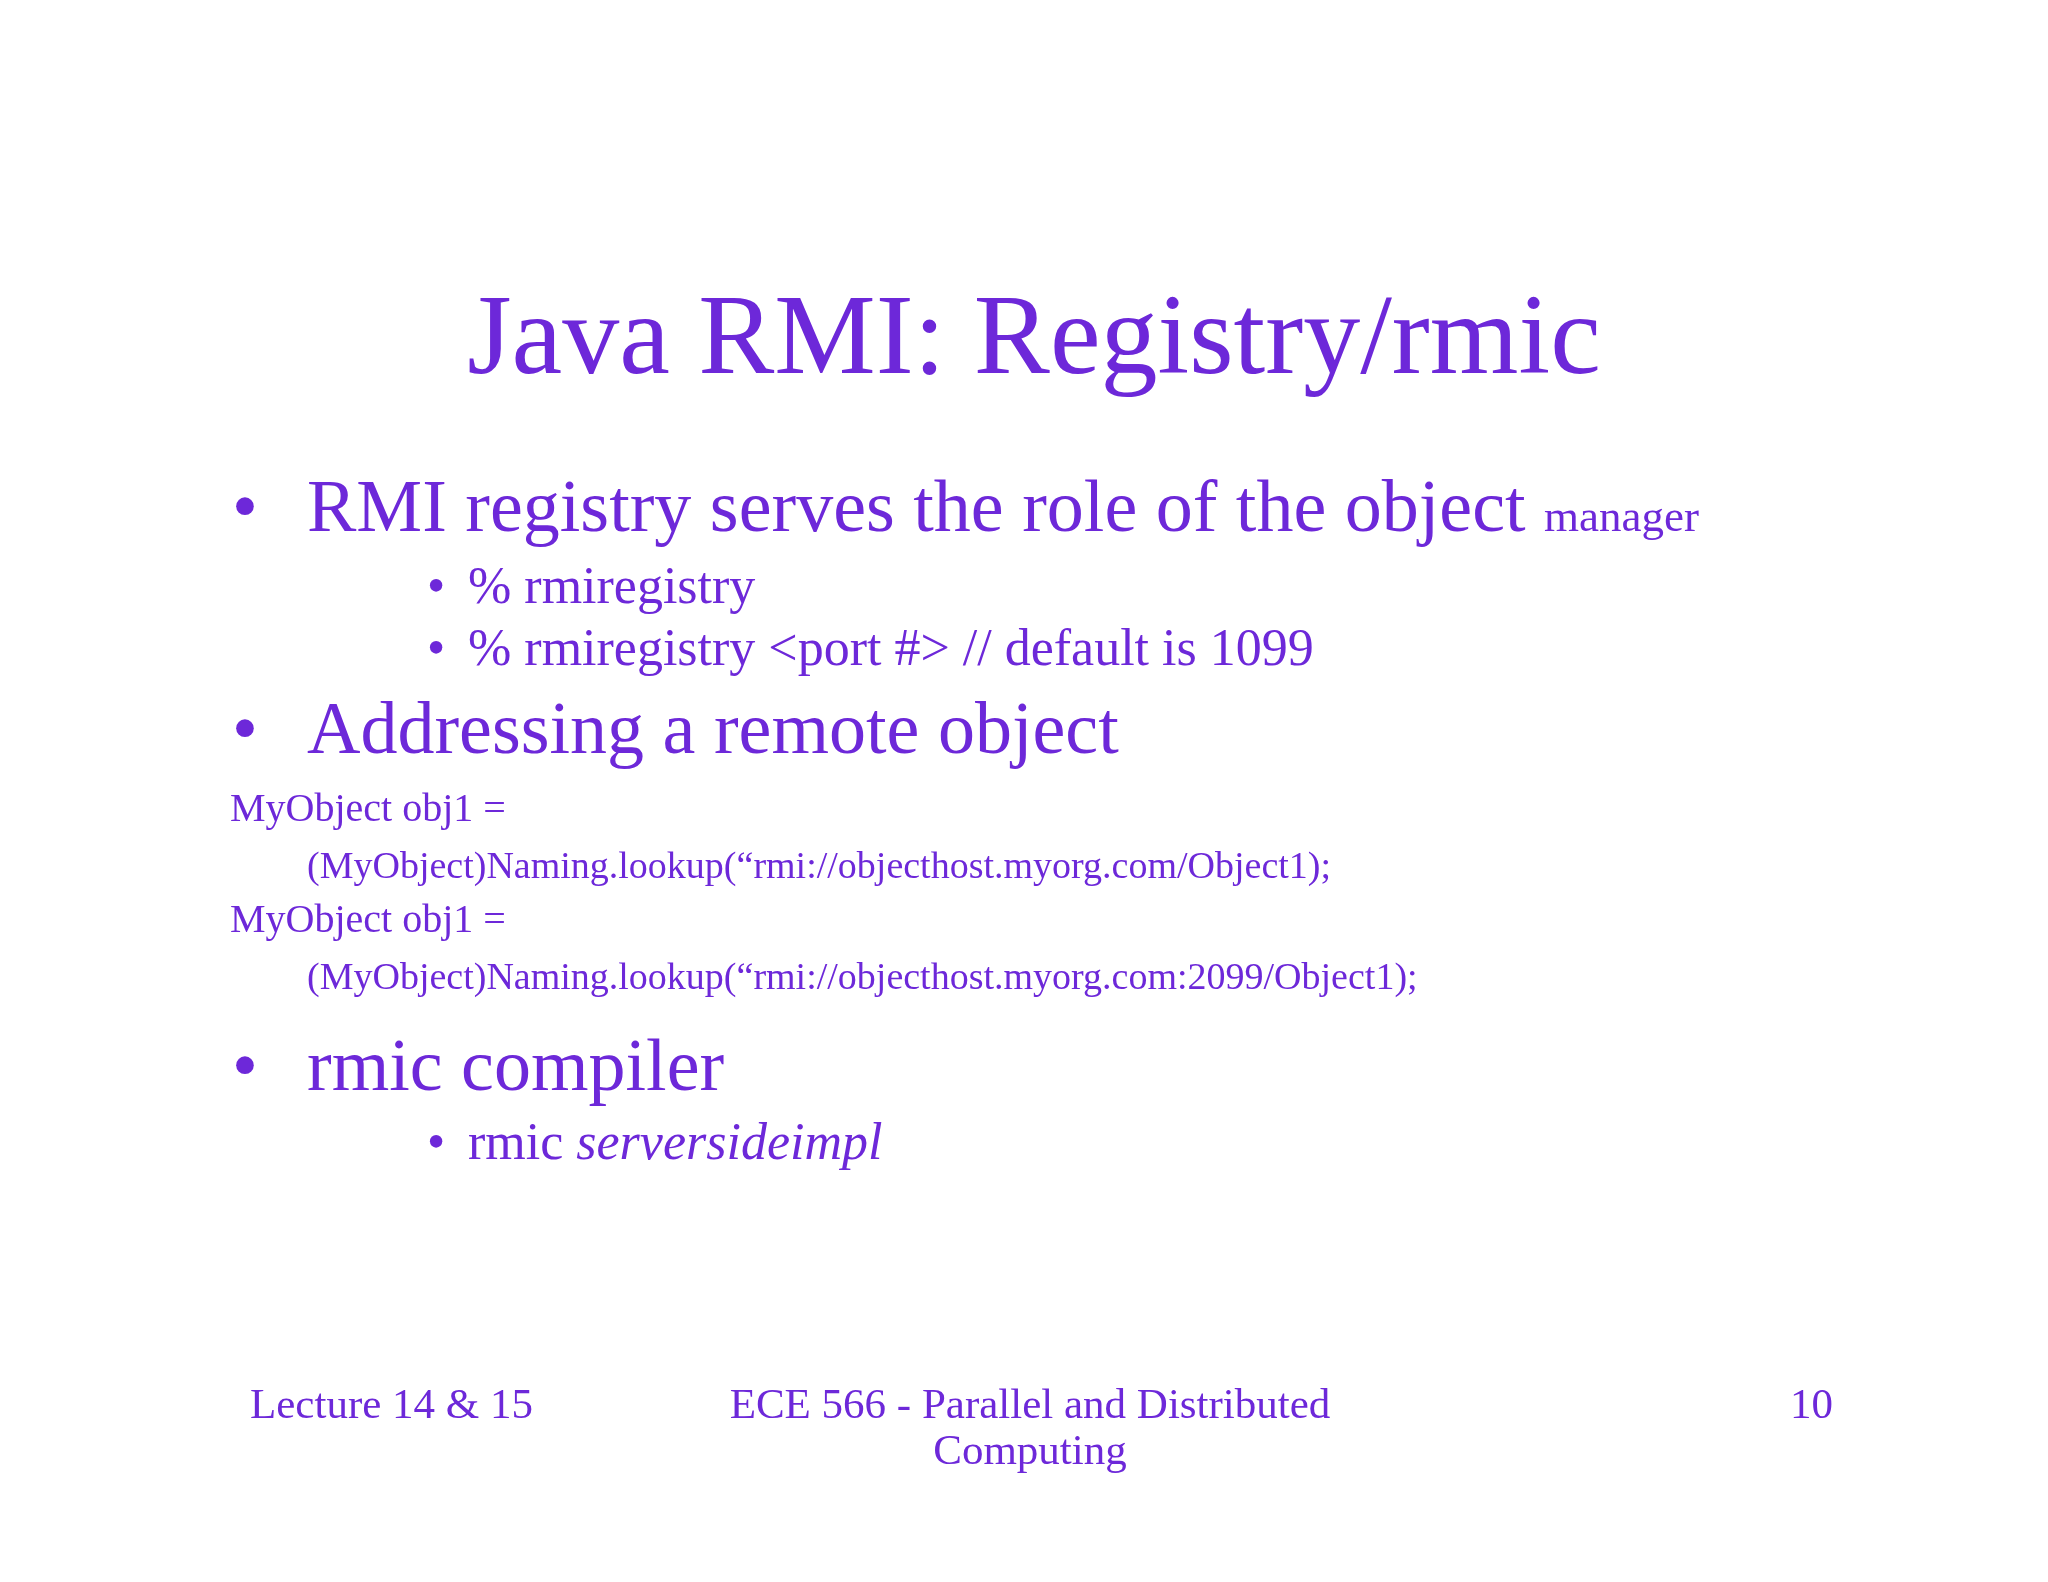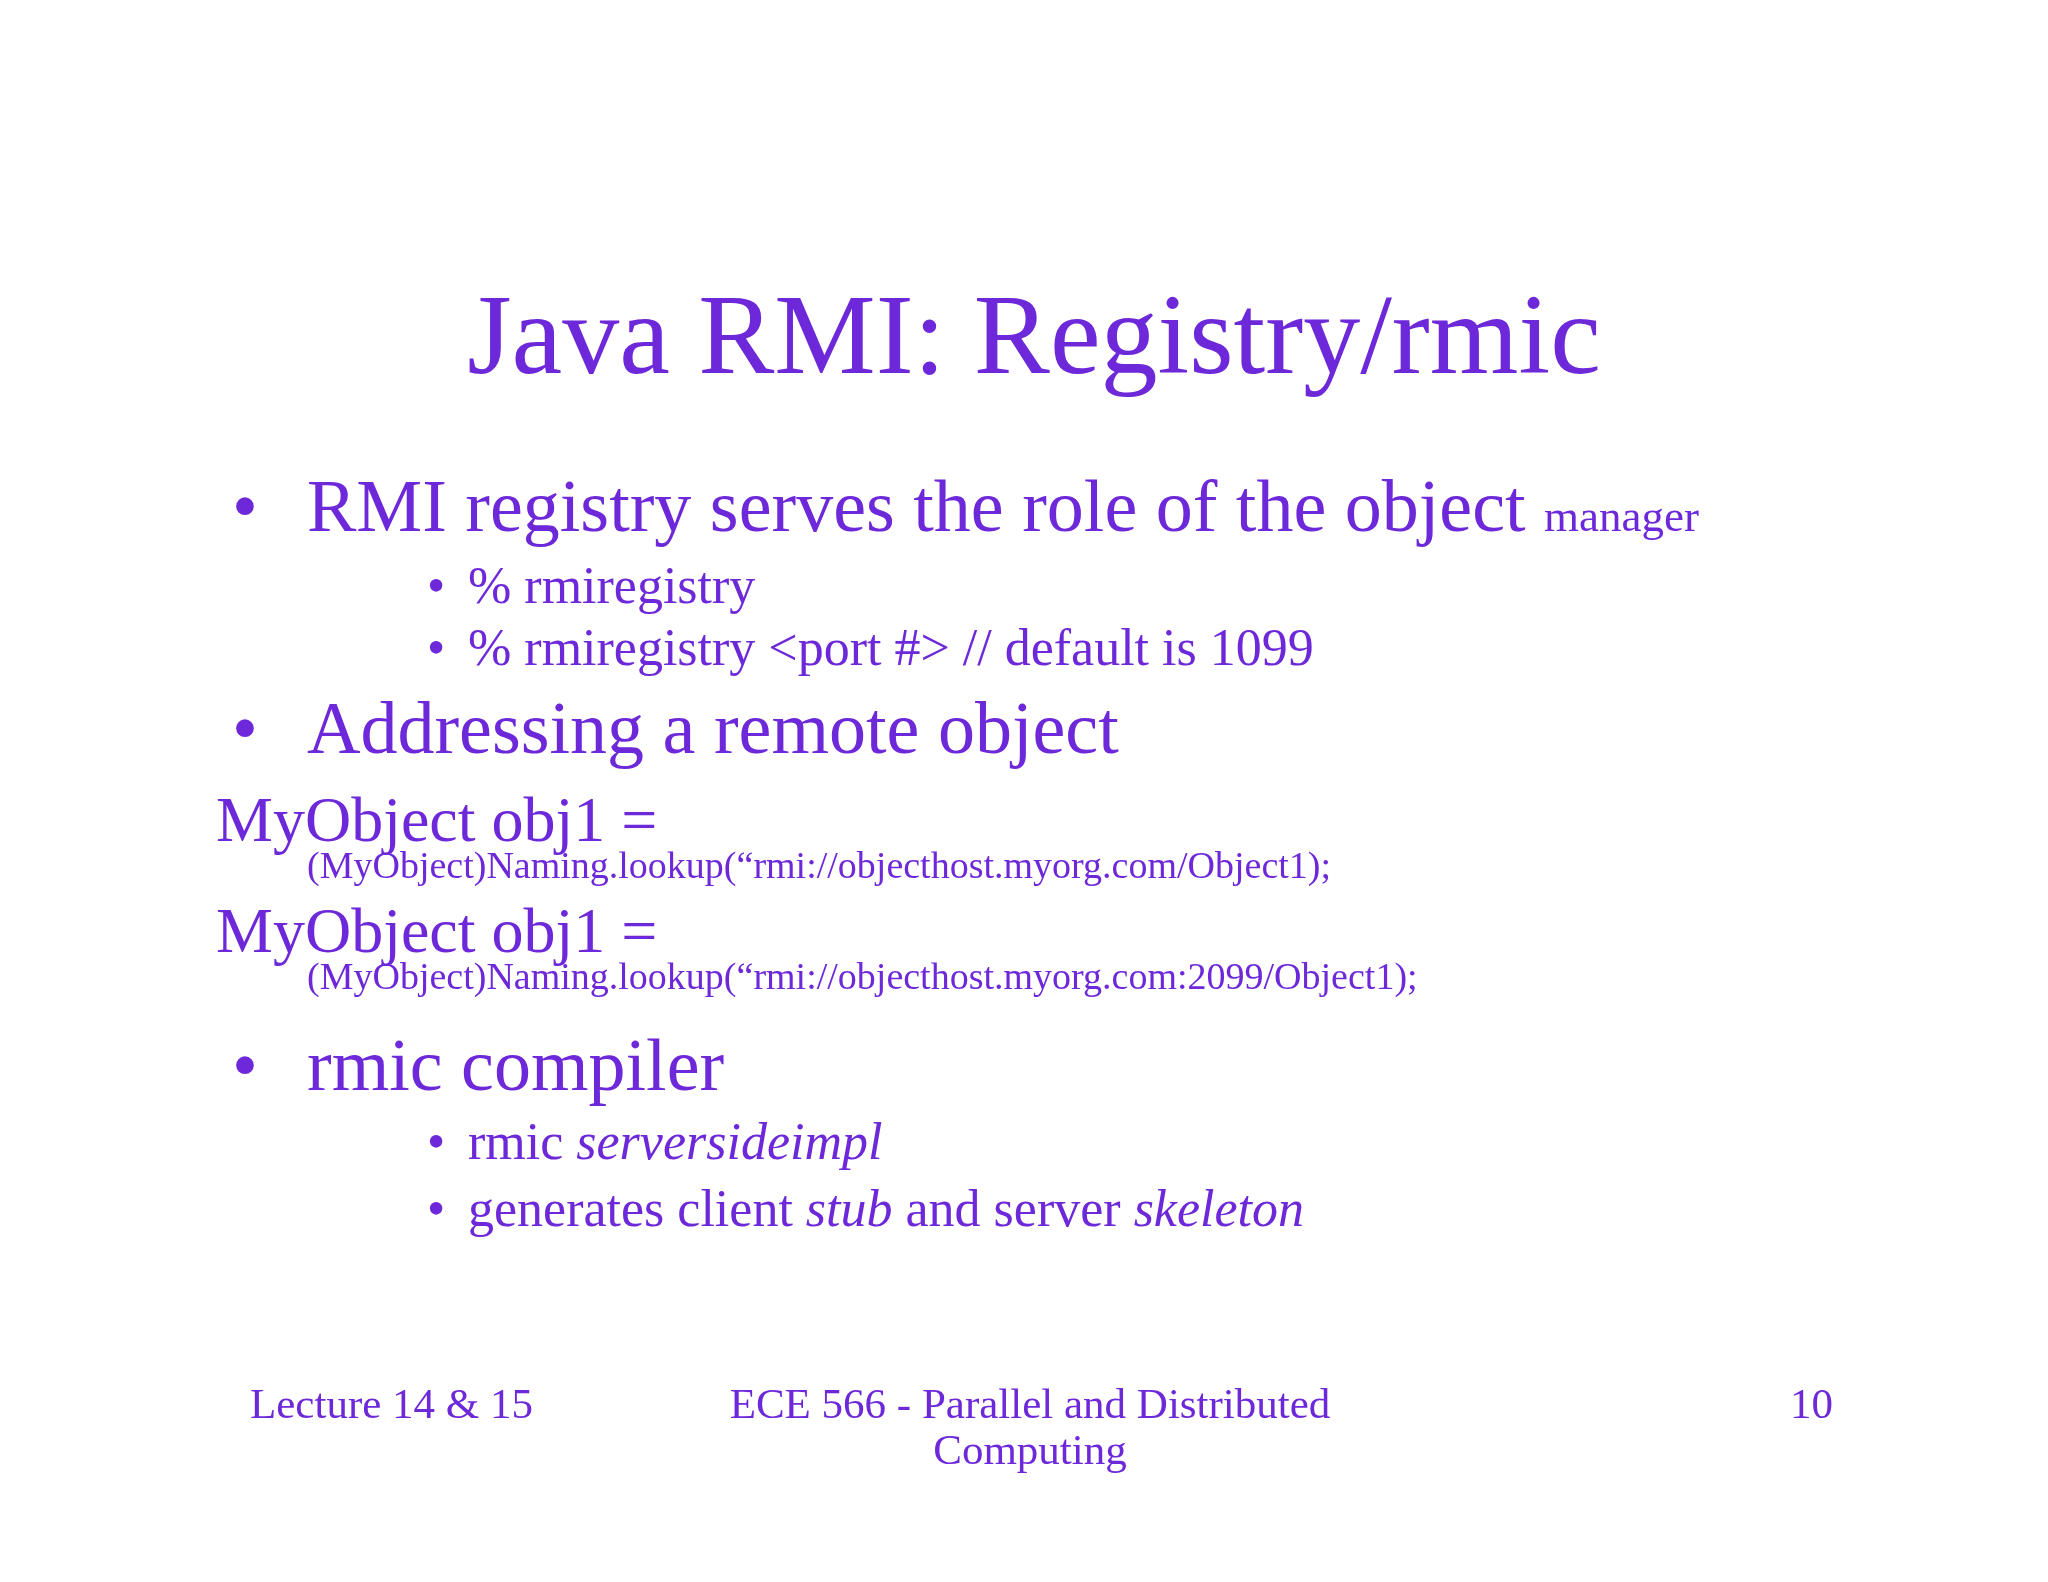--- a/index.html
+++ b/index.html
@@ -27,21 +27,21 @@
     font-weight: normal;
     line-height: 1;
     margin: 0;
     transform: translateX(10px);
   }
   .l1 { left: 232px; font-size: 74px; }
   .l1 .dot { display: inline-block; width: 75px; }
   .l1 .small { font-size: 45px; }
   .l2 { left: 427px; font-size: 52px; }
   .l2 .dot { display: inline-block; width: 41px; }
-  .code { left: 216px; font-size: 64px; }
+  .code { left: 230px; font-size: 40px; }
   .code-indent { left: 307px; font-size: 38px; }
   .ital { font-style: italic; }
   .footer { font-size: 43px; }
   .footer-left { left: 250px; }
   .footer-center { left: 0; width: 100%; text-align: center; transform: translateX(6px); }
   .footer-page { right: 215px; }
 </style>
 </head>
 <body>
 
@@ -60,21 +60,20 @@
   <div class="line code" style="top: 788px;">MyObject obj1 =</div>
   <div class="line code-indent" style="top: 846px;">(MyObject)Naming.lookup(“rmi://objecthost.myorg.com/Object1);</div>
 
   <div class="line code" style="top: 899px;">MyObject obj1 =</div>
   <div class="line code-indent" style="top: 957px;">(MyObject)Naming.lookup(“rmi://objecthost.myorg.com:2099/Object1);</div>
 
   <div class="line l1" style="top: 1028px;"><span class="dot">•</span><span>rmic compiler</span></div>
 
   <div class="line l2" style="top: 1116px;"><span class="dot">•</span><span>rmic </span><span class="ital">serversideimpl</span></div>
 
-  <div class="line l2" style="top: 1183px;"><span class="dot">•</span><span>generates client </span><span class="ital">stub</span><span> and server </span><span class="ital">skeleton</span></div>
 
 
   <div class="line footer footer-left" style="top: 1382px;">Lecture 14 &amp; 15</div>
   <div class="line footer footer-center" style="top: 1382px;">ECE 566 - Parallel and Distributed</div>
   <div class="line footer footer-center" style="top: 1428px;">Computing</div>
   <div class="line footer footer-page" style="top: 1382px;">10</div>
 
 </div>
 
 </body></html>

